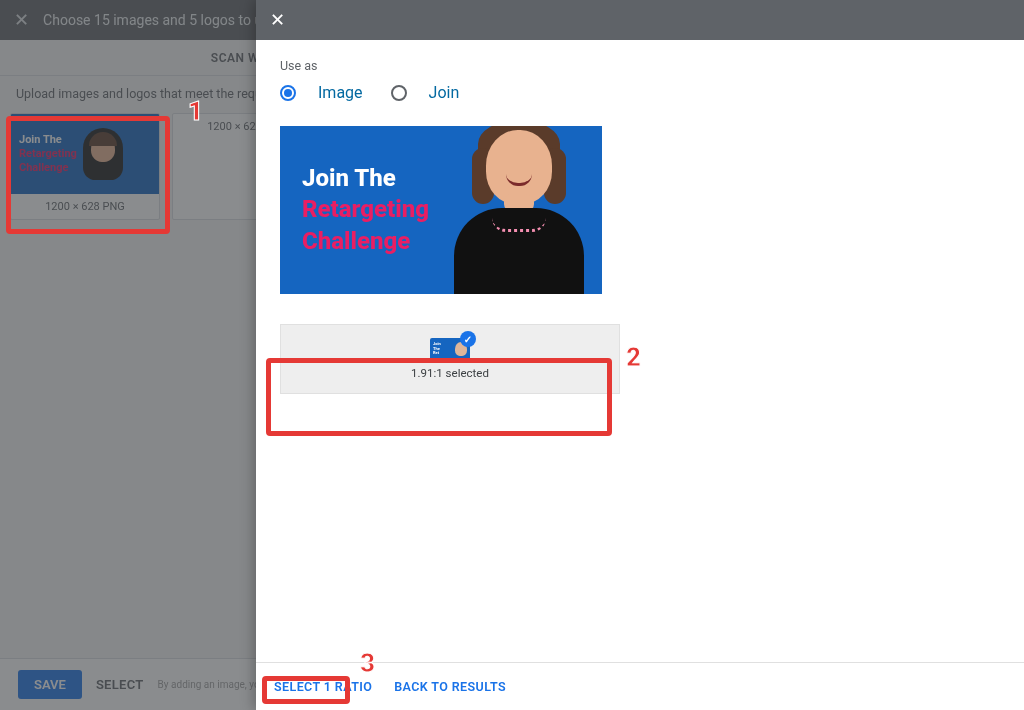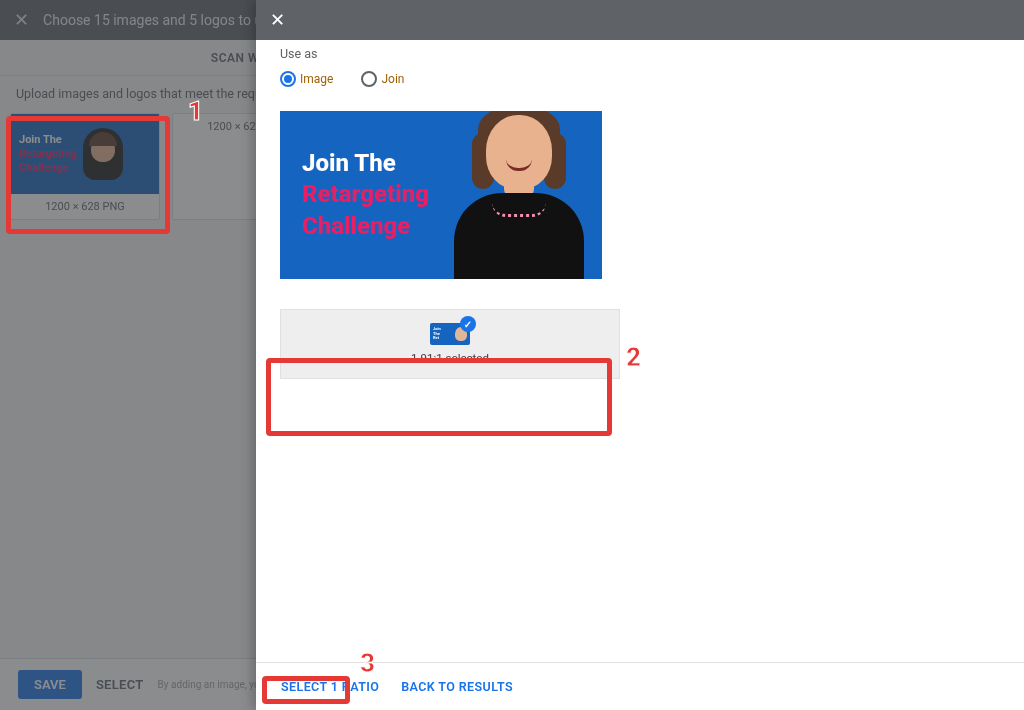--- a/index.html
+++ b/index.html
@@ -34,24 +34,24 @@
   .under-bottom{position:absolute;bottom:0;left:0;right:0;height:52px;display:flex;align-items:center;gap:14px;padding:0 18px;border-top:1px solid #dadce0;background:#fff}
   .under-bottom .save{background:var(--brand-blue);color:#fff;font-weight:600;font-size:13px;padding:7px 16px;border-radius:3px}
   .under-bottom .cancel{color:#5f6368;font-size:13px;font-weight:600;letter-spacing:.3px}
   .under-bottom .fine{font-size:10px;color:#9e9e9e;line-height:1.3;flex:1}
   .scrim{position:absolute;inset:0;background:rgba(60,64,67,.6)}
 
   
   .panel{position:absolute;top:0;right:0;bottom:0;width:768px;background:#fff;display:flex;flex-direction:column;box-shadow:-3px 0 12px rgba(0,0,0,.25)}
   .p-top{height:40px;background:#5f6368;color:#fff;display:flex;align-items:center;gap:14px;padding:0 14px;font-size:14px}
   .p-top .close{font-size:18px;line-height:1;cursor:pointer}
-  .p-body{flex:1;overflow:auto;padding:6px 24px 0}
+  .p-body{flex:1;overflow:auto;padding:18px 24px 0}
   .useas-label{font-size:12.5px;color:#5f6368;margin-bottom:10px}
   .radio-row{display:flex;gap:28px;align-items:center;margin-bottom:24px}
-  .radio{display:flex;align-items:center;gap:4px;font-size:12px;color:#a16207;cursor:pointer}
+  .radio{display:flex;align-items:center;gap:22px;font-size:16px;color:#0369a1;cursor:pointer}
   .radio .dot{width:16px;height:16px;border-radius:50%;border:2px solid #5f6368;display:flex;align-items:center;justify-content:center}
   .radio.checked .dot{border-color:var(--brand-blue)}
   .radio.checked .dot::after{content:"";width:8px;height:8px;border-radius:50%;background:var(--brand-blue)}
   .content-row{display:flex;gap:28px;align-items:flex-start}
   .big-preview{width:322px;height:168px;background:var(--card-blue);color:#fff;display:flex;align-items:center;padding:0 0 0 22px;position:relative;overflow:hidden}
   .big-preview .copy{font-weight:800;font-size:24px;line-height:1.3}
   .big-preview .copy .pink{color:var(--pink);display:block}
   .big-preview .person{position:absolute;right:8px;bottom:-2px;width:150px;height:168px}
   .person .torso{position:absolute;bottom:0;left:10px;width:130px;height:88px;background:#111;border-radius:48px 48px 0 0}
   .person .neck{position:absolute;bottom:84px;left:60px;width:30px;height:18px;background:#e8b28f;border-radius:8px}
@@ -69,21 +69,21 @@
   .ratio-opt{flex:1;height:68px;display:flex;flex-direction:column;align-items:center;justify-content:center;gap:6px;font-size:11.5px;color:#3c4043;cursor:pointer;position:relative}
   .ratio-opt.selected{background:#eeeeee}
   .ratio-opt + .ratio-opt{border-left:1px solid var(--panel-border)}
   .ratio-opt .rect{width:40px;height:22px;background:var(--card-blue);border-radius:2px;position:relative;display:flex;align-items:center;padding:3px}
   .ratio-opt .rect .t{width:14px;font-size:4px;line-height:1.1;color:#fff;font-weight:700}
   .ratio-opt .rect .h{width:12px;height:14px;background:#deb69a;border-radius:50% 50% 40% 40%;margin-left:auto}
   .ratio-opt .square{width:24px;height:24px;background:#e0e0e0;border:1px solid #bdbdbd;display:flex;align-items:center;justify-content:center}
   .ratio-opt .square svg{width:14px;height:14px}
   .ratio-opt .check{position:absolute;top:6px;left:calc(50% + 10px);width:16px;height:16px;border-radius:50%;background:var(--brand-blue);display:flex;align-items:center;justify-content:center;color:#fff;font-size:10px;font-weight:900}
 
-  .p-foot{height:48px;border-top:1px solid var(--panel-border);display:flex;align-items:center;gap:22px;padding:0 25px}
+  .p-foot{height:48px;border-top:1px solid var(--panel-border);display:flex;align-items:center;gap:22px;padding:0 18px}
   .p-foot .pbtn{font-size:12.5px;font-weight:600;letter-spacing:.4px;color:var(--brand-blue);text-transform:uppercase;cursor:pointer}
 
   
   .annot{position:absolute;border:5px solid var(--annot-red);border-radius:4px;pointer-events:none}
   .annot-num{position:absolute;color:var(--annot-red);font-weight:900;font-size:26px;-webkit-text-stroke:1px #fff;pointer-events:none}
 </style>
 </head>
 <body>
 
 <div class="stage">

